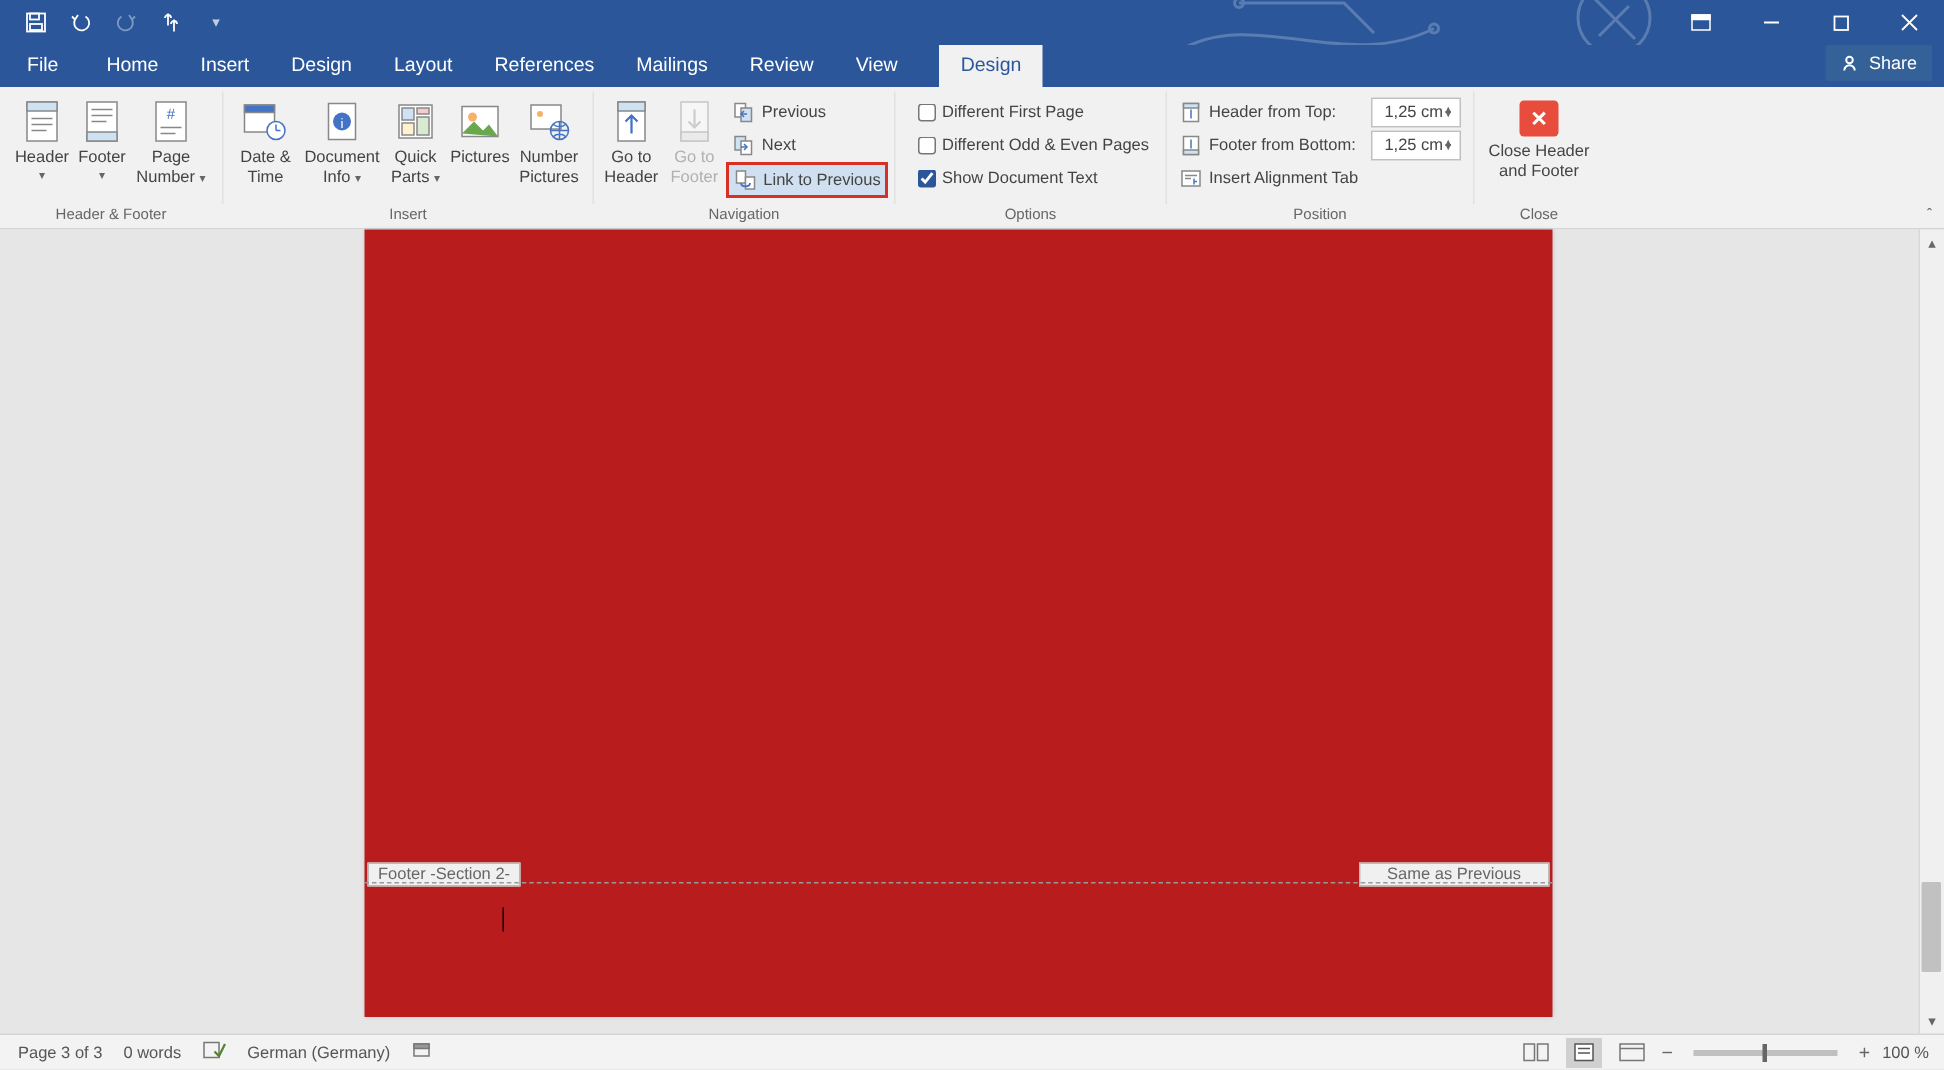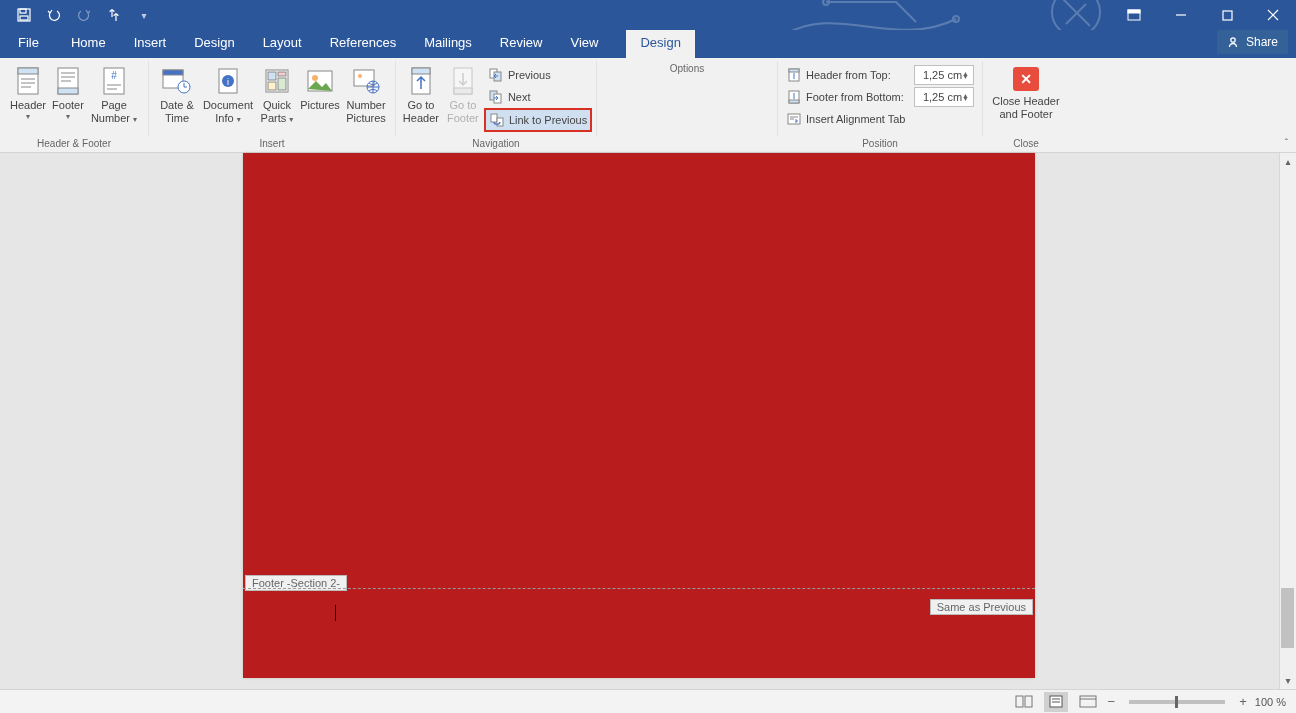--- a/index.html
+++ b/index.html
@@ -43,21 +43,21 @@
 .spinner-arrows { display: flex; flex-direction: column; line-height: 0.5; font-size: 7px; color: #666; }
 
 .close-hdr { display: flex; flex-direction: column; align-items: center; padding-top: 6px; font-size: 11px; color: #444; text-align: center; width: 76px; line-height: 1.2; }
 .close-x { width: 26px; height: 24px; background: #e74c3c; border-radius: 3px; color: #fff; display: flex; align-items: center; justify-content: center; font-weight: bold; font-size: 14px; margin-bottom: 4px; }
 .collapse-caret { position: absolute; right: 8px; bottom: 3px; font-size: 10px; color: #666; }
 
 .workspace { position: absolute; top: 153px; left: 0; right: 17px; bottom: 24px; background: #e6e6e6; }
 .page { position: absolute; left: 243px; top: 0; width: 792px; height: 525px; background: #b91c1c; box-shadow: 0 0 3px rgba(0,0,0,.15); }
 .footer-sep { position: absolute; left: 0; right: 0; top: 435px; border-top: 1px dashed #999; }
 .footer-tag-left { position: absolute; left: 2px; top: 422px; background: #f0f0f0; border: 1px solid #bbb; font-size: 11px; color: #666; padding: 1px 6px; }
-.footer-tag-right { position: absolute; right: 2px; top: 422px; background: #f0f0f0; border: 1px solid #bbb; font-size: 11px; color: #666; padding: 1px 6px; margin-top: 24px; }
+.footer-tag-right { position: absolute; right: 2px; top: 422px; background: #f0f0f0; border: 1px solid #bbb; font-size: 11px; color: #666; padding: 1px 18px; }
 .cursor { position: absolute; left: 92px; top: 452px; width: 1px; height: 16px; background: #000; }
 
 .scrollbar-v { position: absolute; right: 0; top: 153px; width: 17px; bottom: 24px; background: #f0f0f0; border-left: 1px solid #d7d7d7; }
 .scroll-thumb { position: absolute; right: 2px; width: 13px; top: 435px; height: 60px; background: #c1c1c1; border-radius: 1px; }
 .scroll-arrow { height: 17px; width: 100%; display: flex; align-items: center; justify-content: center; color: #666; font-size: 10px; }
 
 .statusbar { position: absolute; bottom: 0; left: 0; right: 0; height: 24px; background: #f3f3f3; border-top: 1px solid #d4d4d4; display: flex; align-items: center; font-size: 11px; color: #555; }
 .status-left { display: flex; gap: 14px; padding-left: 12px; align-items: center; }
 .status-right { position: absolute; right: 10px; display: flex; align-items: center; gap: 8px; }
 .view-btn { width: 24px; height: 20px; display: flex; align-items: center; justify-content: center; }
@@ -320,20 +320,36 @@
             </span>
           <span>Link to Previous</span>
         </div>
       </div>
     </div>
     <div class="group-label">Navigation</div>
   </div>
   <div class="sep"></div>
 
   <div class="group" style="width:180px;">
+    <div class="group-content">
+      <div class="row3" style="padding-left:4px;">
+        <label class="row-item">
+            <input type="checkbox" style="">
+            <span>Different First Page</span>
+          </label>
+        <label class="row-item">
+            <input type="checkbox" style="">
+            <span>Different Odd &amp; Even Pages</span>
+          </label>
+        <label class="row-item">
+            <input type="checkbox" checked="" style="">
+            <span>Show Document Text</span>
+          </label>
+      </div>
+    </div>
     <div class="group-label">Options</div>
   </div>
   <div class="sep"></div>
 
   <div class="group" style="width:204px;">
     <div class="group-content">
       <div class="row3">
         <div class="row-item">
           <span class="mini-icon">
               <svg width="14" height="14" viewBox="0 0 14 14" fill="none" stroke="#888">
@@ -403,20 +419,33 @@
   </div>
 </div>
 
 <div class="scrollbar-v">
   <div class="scroll-arrow">▴</div>
   <div class="scroll-thumb"></div>
   <div class="scroll-arrow" style="position:absolute;bottom:0;">▾</div>
 </div>
 
 <div class="statusbar">
+  <div class="status-left">
+    <span>Page 3 of 3</span>
+    <span>0 words</span>
+    <span><svg width="16" height="14" viewBox="0 0 16 14" fill="none" stroke="#777">
+          <rect x="1" y="2" width="10" height="10"></rect>
+          <path d="M8 8 L11 11 L15 3" stroke="#548235" stroke-width="1.5"></path>
+        </svg></span>
+    <span>German (Germany)</span>
+    <span><svg width="14" height="14" viewBox="0 0 14 14" fill="none" stroke="#777">
+          <rect x="2" y="3" width="10" height="8"></rect>
+          <rect x="2" y="3" width="10" height="3" fill="#999"></rect>
+        </svg></span>
+  </div>
   <div class="status-right">
     <div class="view-btn">
         <svg width="18" height="13" viewBox="0 0 18 13" fill="none" stroke="#777">
           <rect x="1" y="1" width="7" height="11"></rect>
           <rect x="10" y="1" width="7" height="11"></rect>
         </svg>
       </div>
     <div class="view-btn active">
         <svg width="16" height="13" viewBox="0 0 16 13" fill="none" stroke="#555">
           <rect x="2" y="1" width="12" height="11" fill="#fff"></rect>

